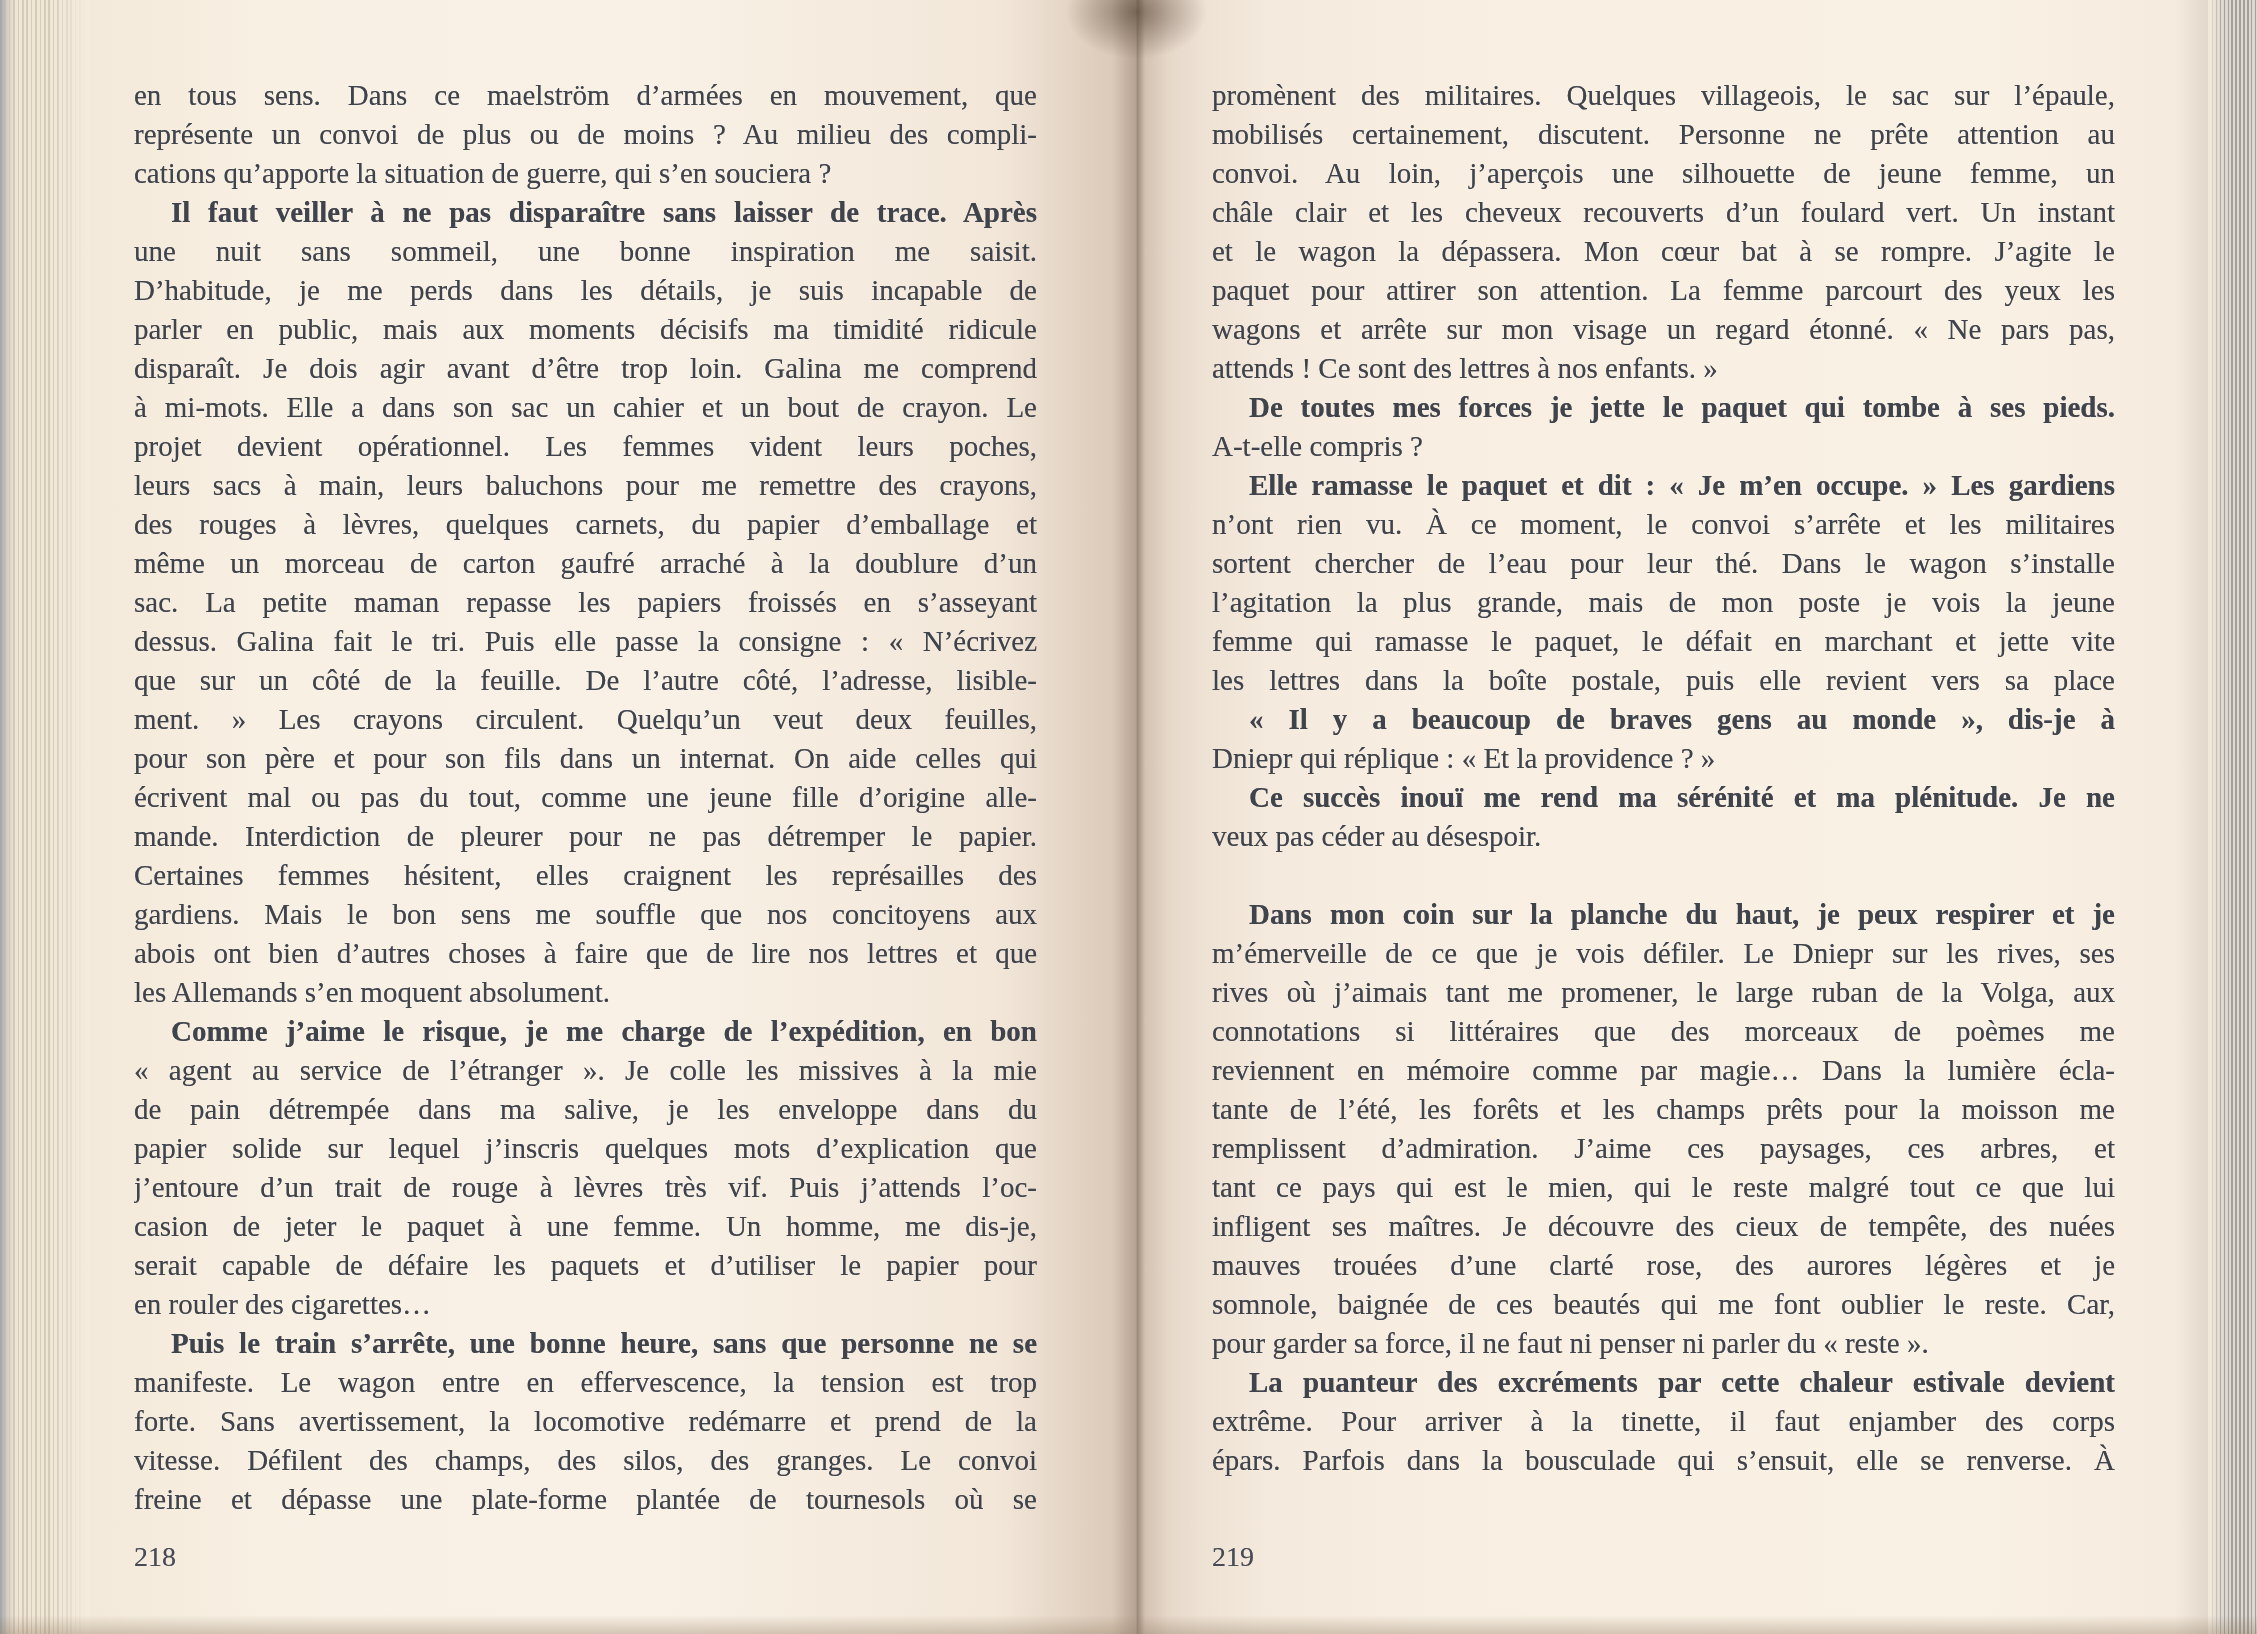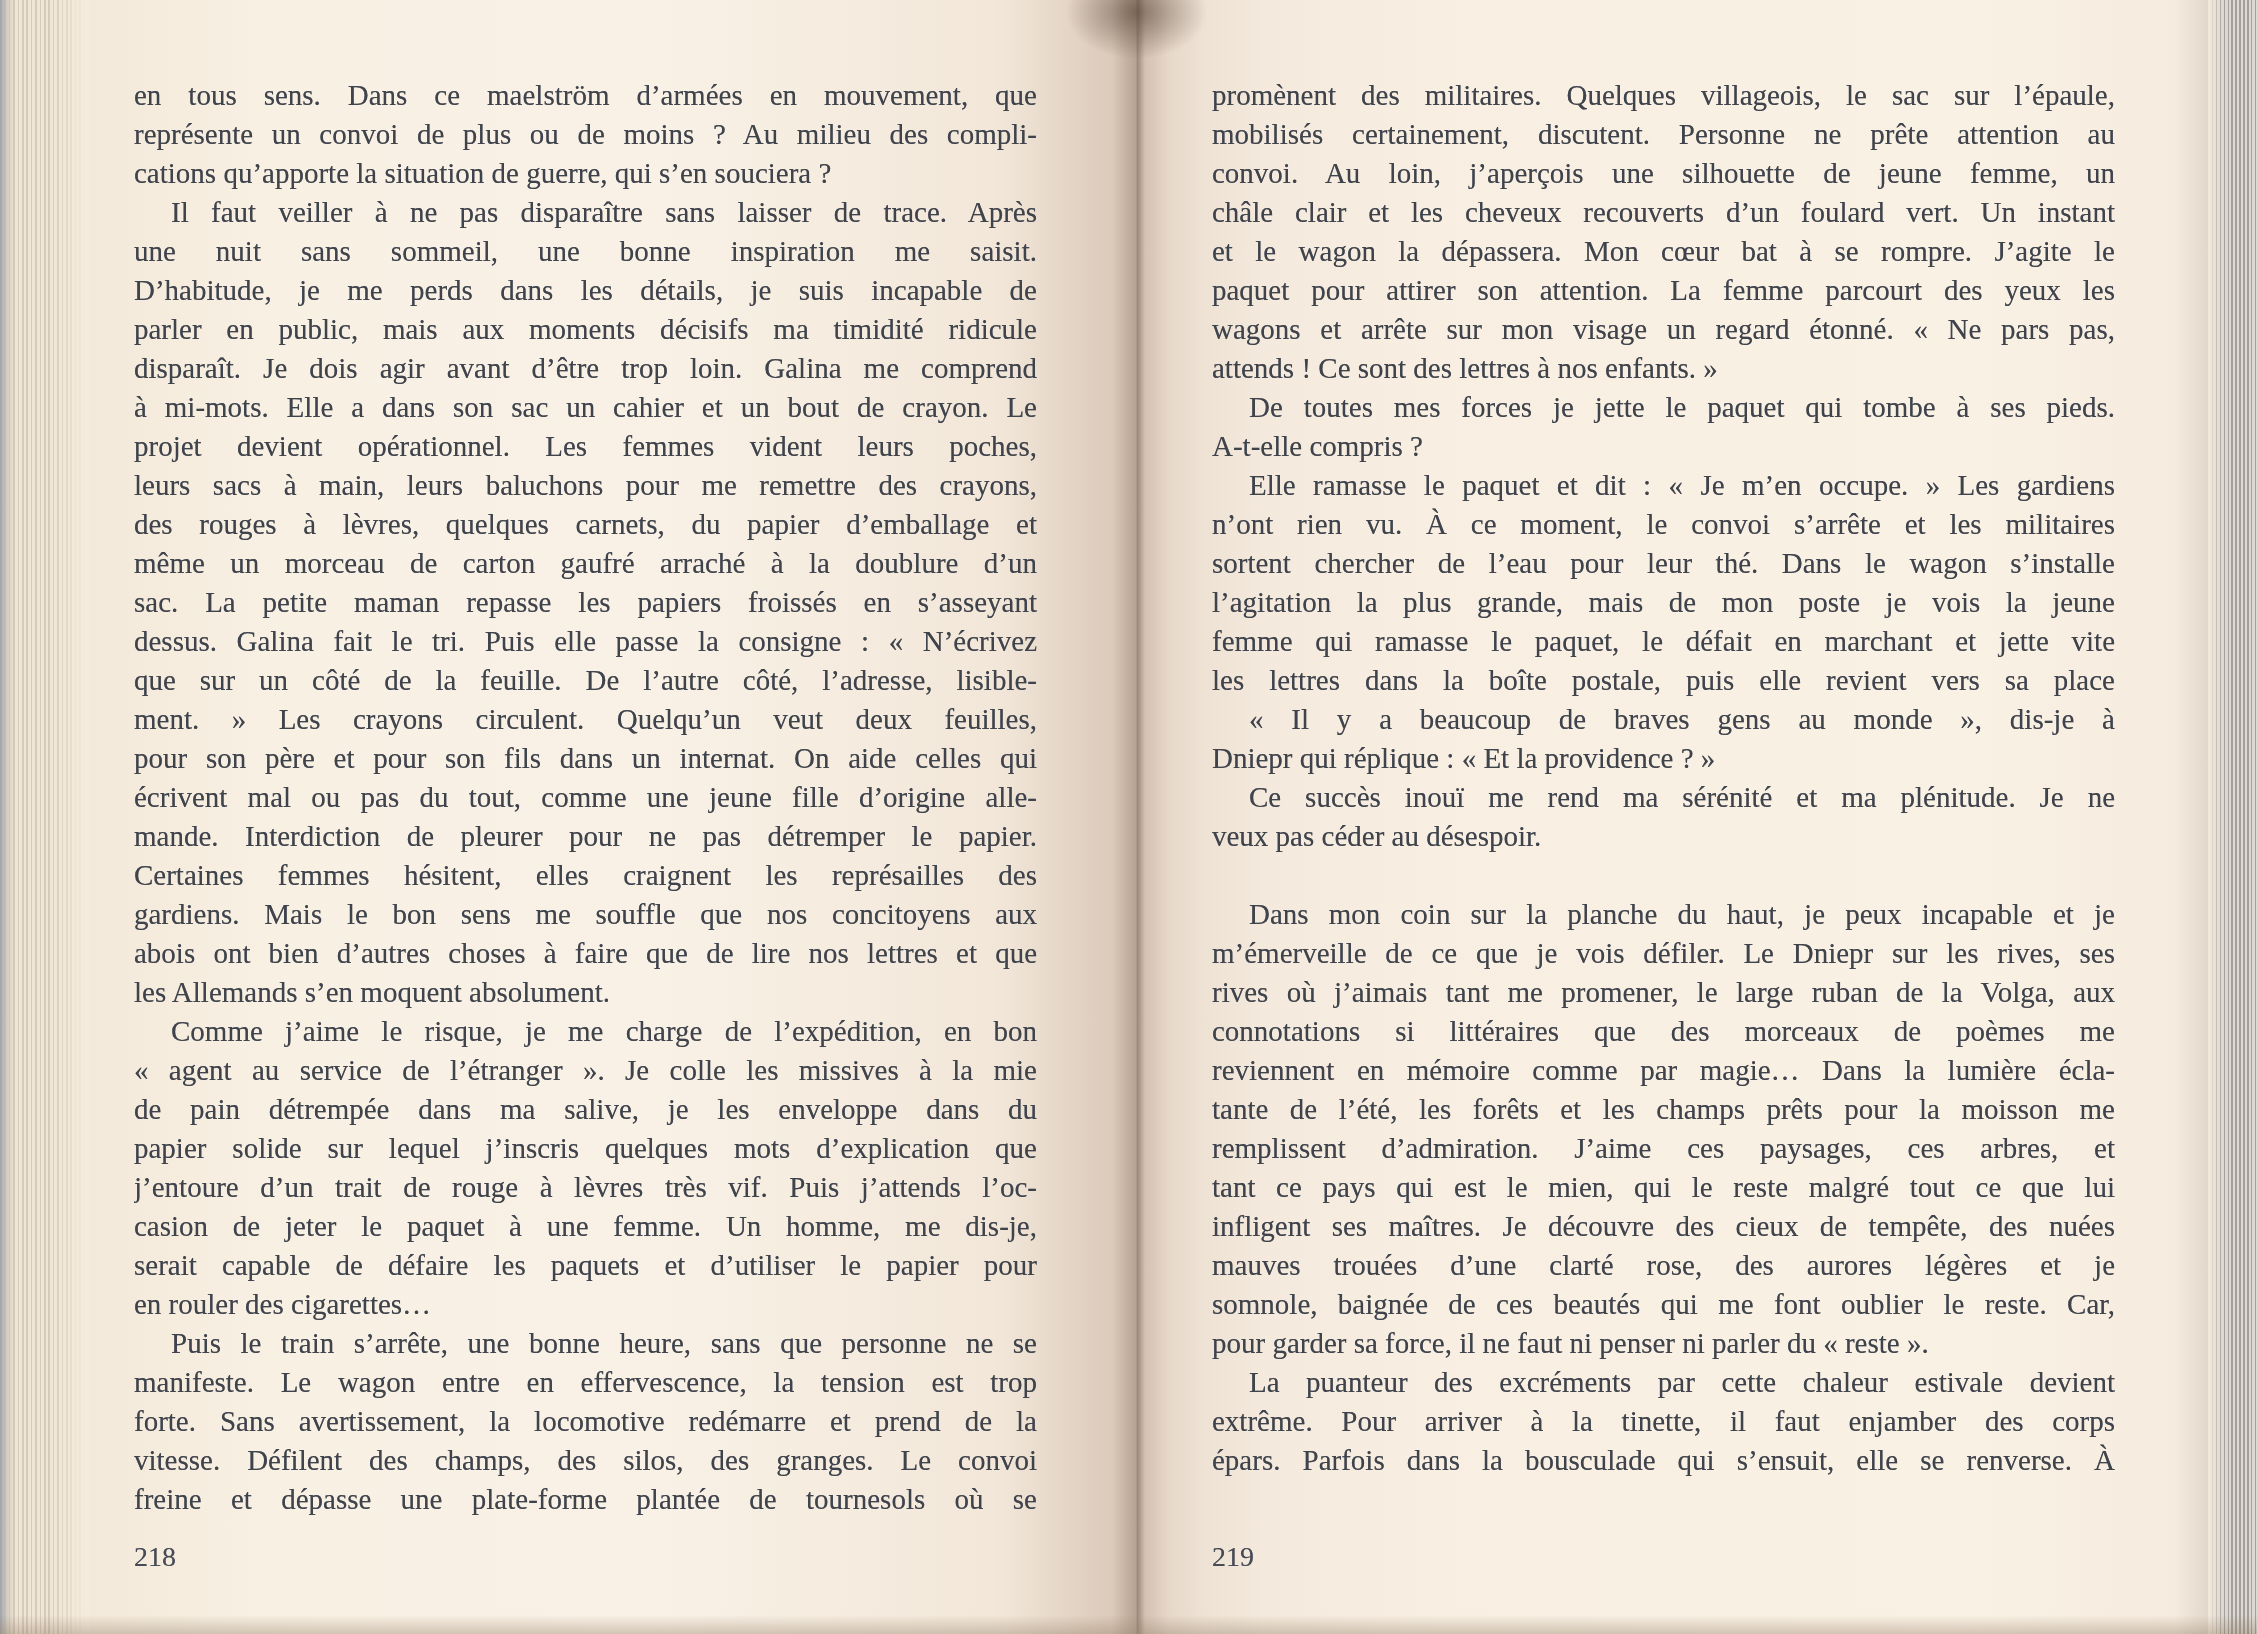--- a/index.html
+++ b/index.html
@@ -61,21 +61,21 @@
     font-size:29px; color:#3f434c;
     text-shadow:0 0 0.5px rgba(63,67,76,.55);
   }
   .text-left  { left:134px; }
   .text-right { left:1212px; }
   .line {
     height:39px; line-height:39px; overflow:hidden;
     text-align:justify; text-align-last:justify;
   }
   .line.end { text-align-last:left; }
-  .line.indent { text-indent:37px; }
+  .line.indent { text-indent:37px;font-weight:bold; }
   .page-num {
     position:absolute; top:1541px; width:903px; z-index:3;
     font-size:28px; color:#474b55; text-align:left;
     text-shadow:0 0 0.5px rgba(63,67,76,.5);
   }
   .num-left { left:134px; }
   .num-right { left:1212px; }
 </style>
 </head>
 <body>
@@ -145,21 +145,21 @@
       <div class="line">n’ont rien vu. À ce moment, le convoi s’arrête et les militaires</div>
       <div class="line">sortent chercher de l’eau pour leur thé. Dans le wagon s’installe</div>
       <div class="line">l’agitation la plus grande, mais de mon poste je vois la jeune</div>
       <div class="line">femme qui ramasse le paquet, le défait en marchant et jette vite</div>
       <div class="line">les lettres dans la boîte postale, puis elle revient vers sa place</div>
       <div class="line indent">« Il y a beaucoup de braves gens au monde », dis-je à</div>
       <div class="line end">Dniepr qui réplique : « Et la providence ? »</div>
       <div class="line indent">Ce succès inouï me rend ma sérénité et ma plénitude. Je ne</div>
       <div class="line end">veux pas céder au désespoir.</div>
       <div class="line blank"></div>
-      <div class="line indent">Dans mon coin sur la planche du haut, je peux incapable et je</div>
+      <div class="line indent">Dans mon coin sur la planche du haut, je peux respirer et je</div>
       <div class="line">m’émerveille de ce que je vois défiler. Le Dniepr sur les rives, ses</div>
       <div class="line">rives où j’aimais tant me promener, le large ruban de la Volga, aux</div>
       <div class="line">connotations si littéraires que des morceaux de poèmes me</div>
       <div class="line">reviennent en mémoire comme par magie… Dans la lumière écla-</div>
       <div class="line">tante de l’été, les forêts et les champs prêts pour la moisson me</div>
       <div class="line">remplissent d’admiration. J’aime ces paysages, ces arbres, et</div>
       <div class="line">tant ce pays qui est le mien, qui le reste malgré tout ce que lui</div>
       <div class="line">infligent ses maîtres. Je découvre des cieux de tempête, des nuées</div>
       <div class="line">mauves trouées d’une clarté rose, des aurores légères et je</div>
       <div class="line">somnole, baignée de ces beautés qui me font oublier le reste. Car,</div>

